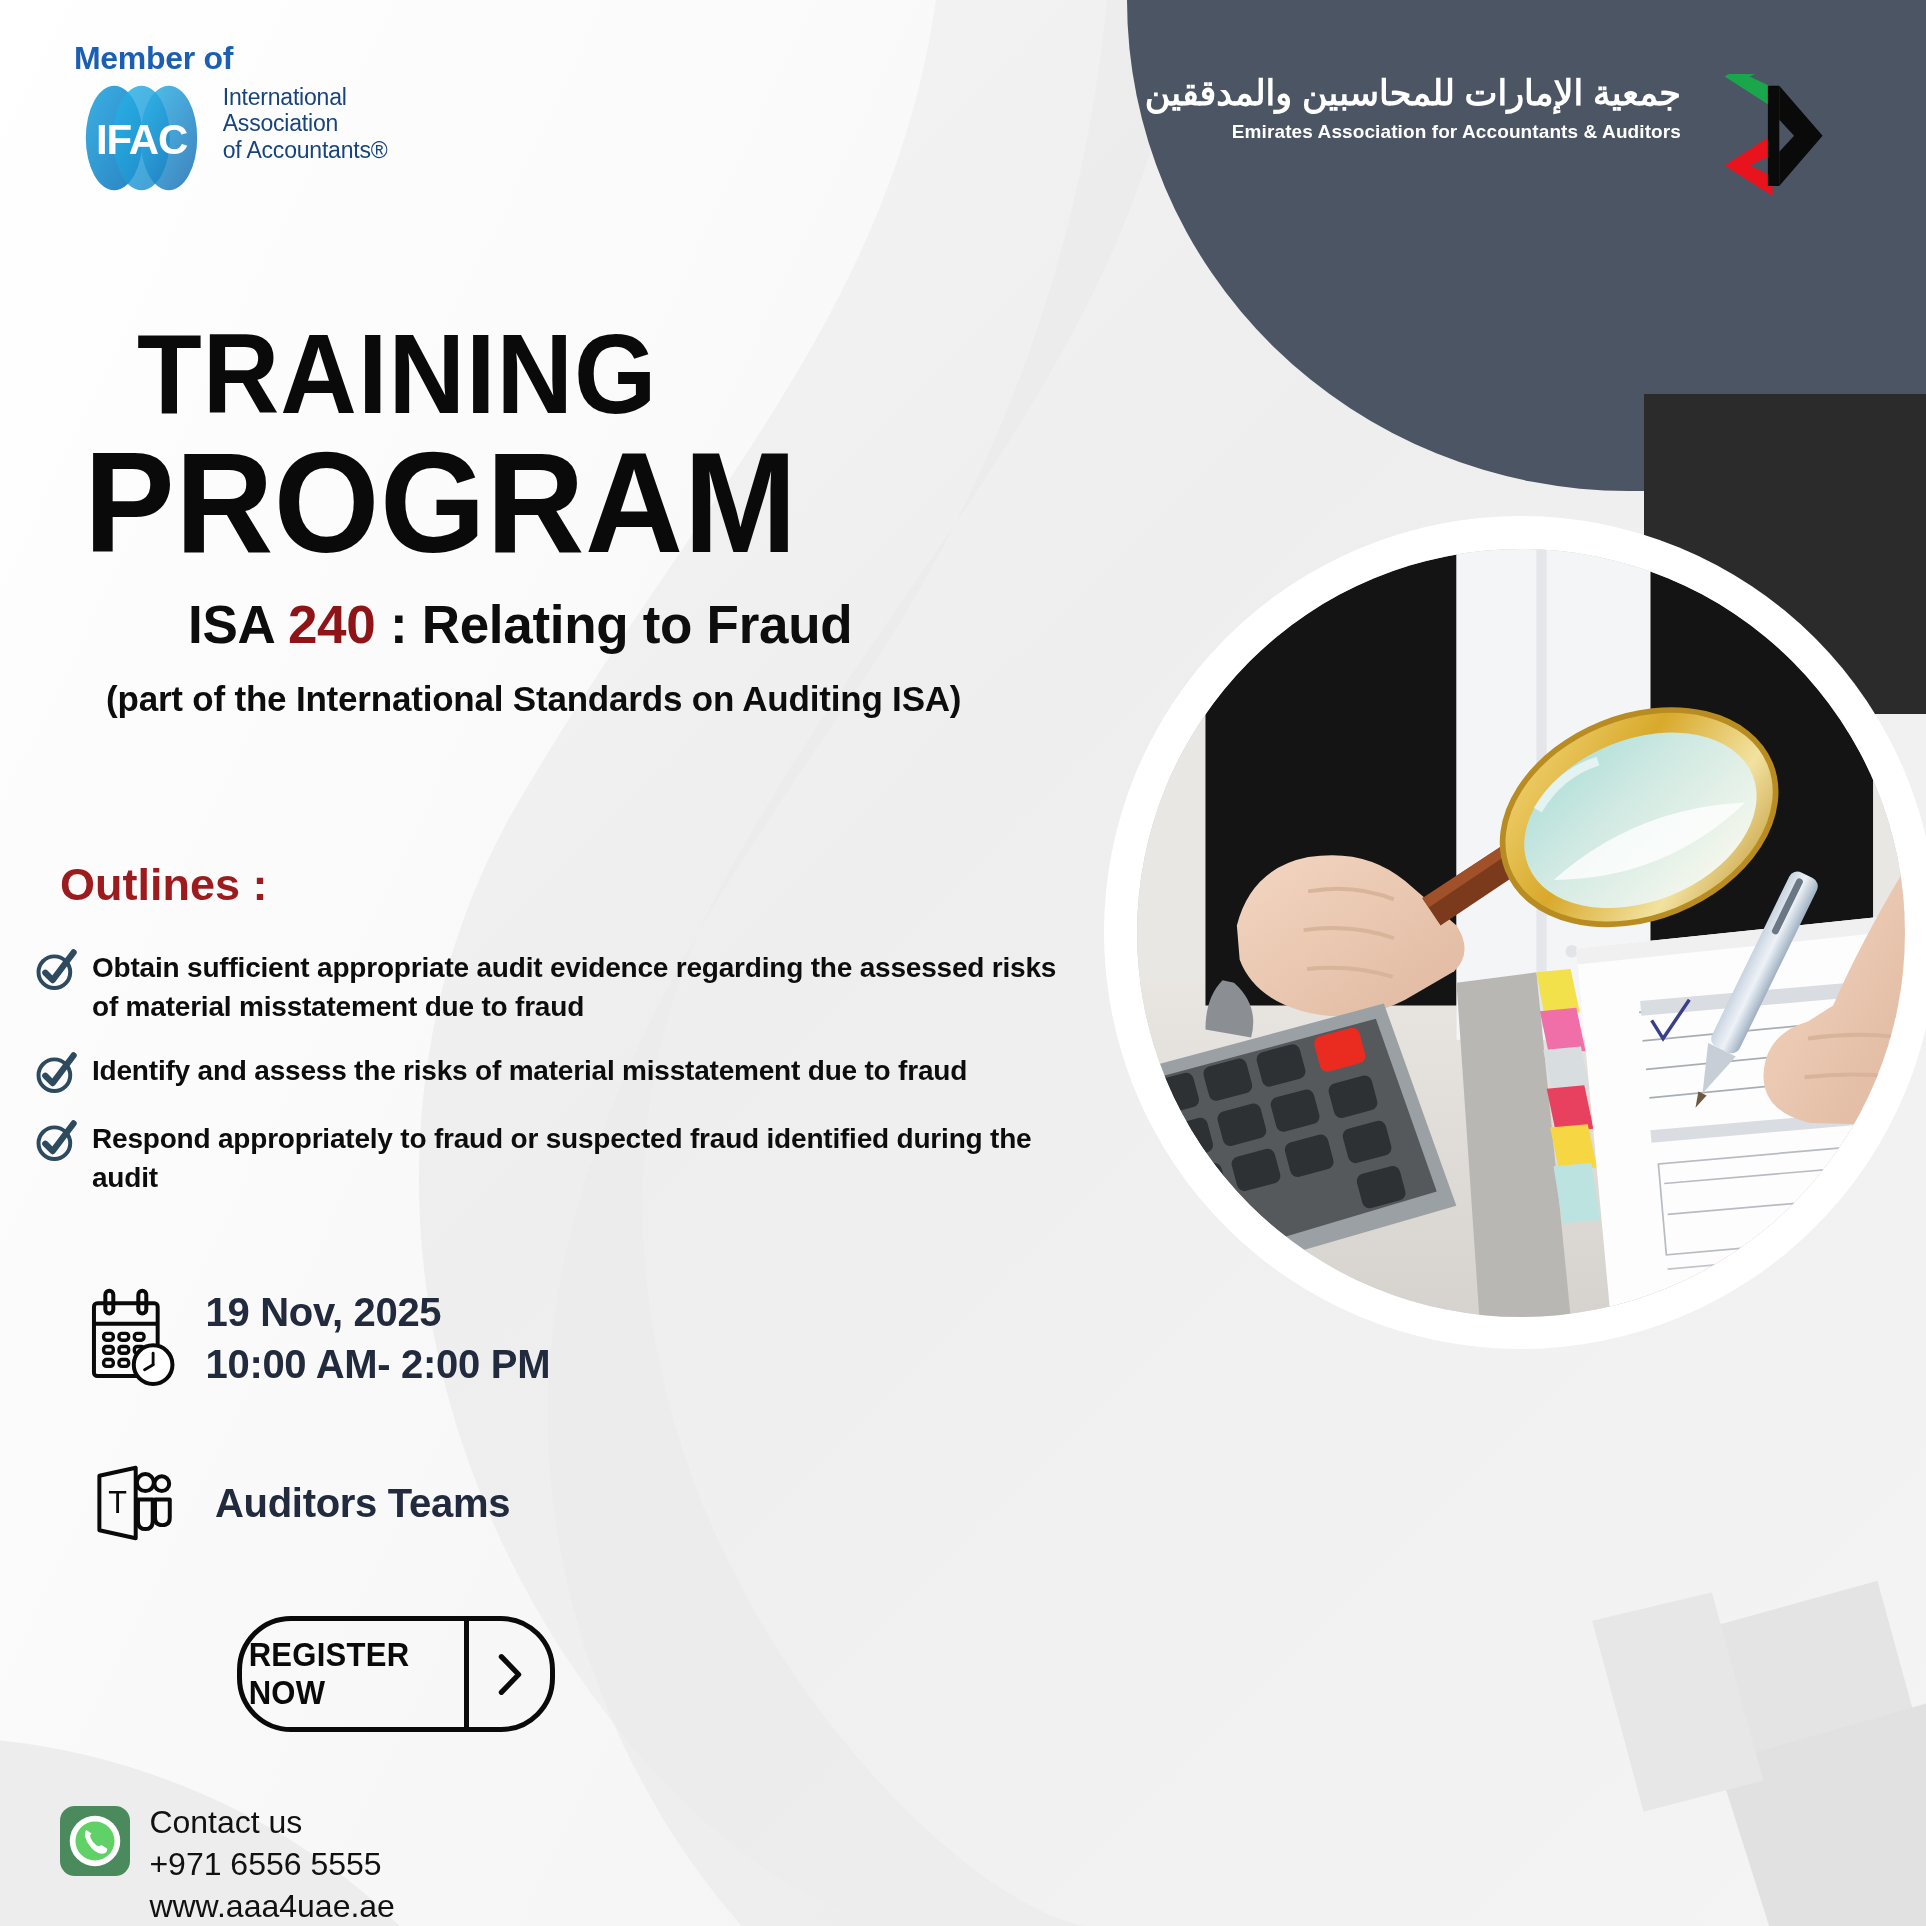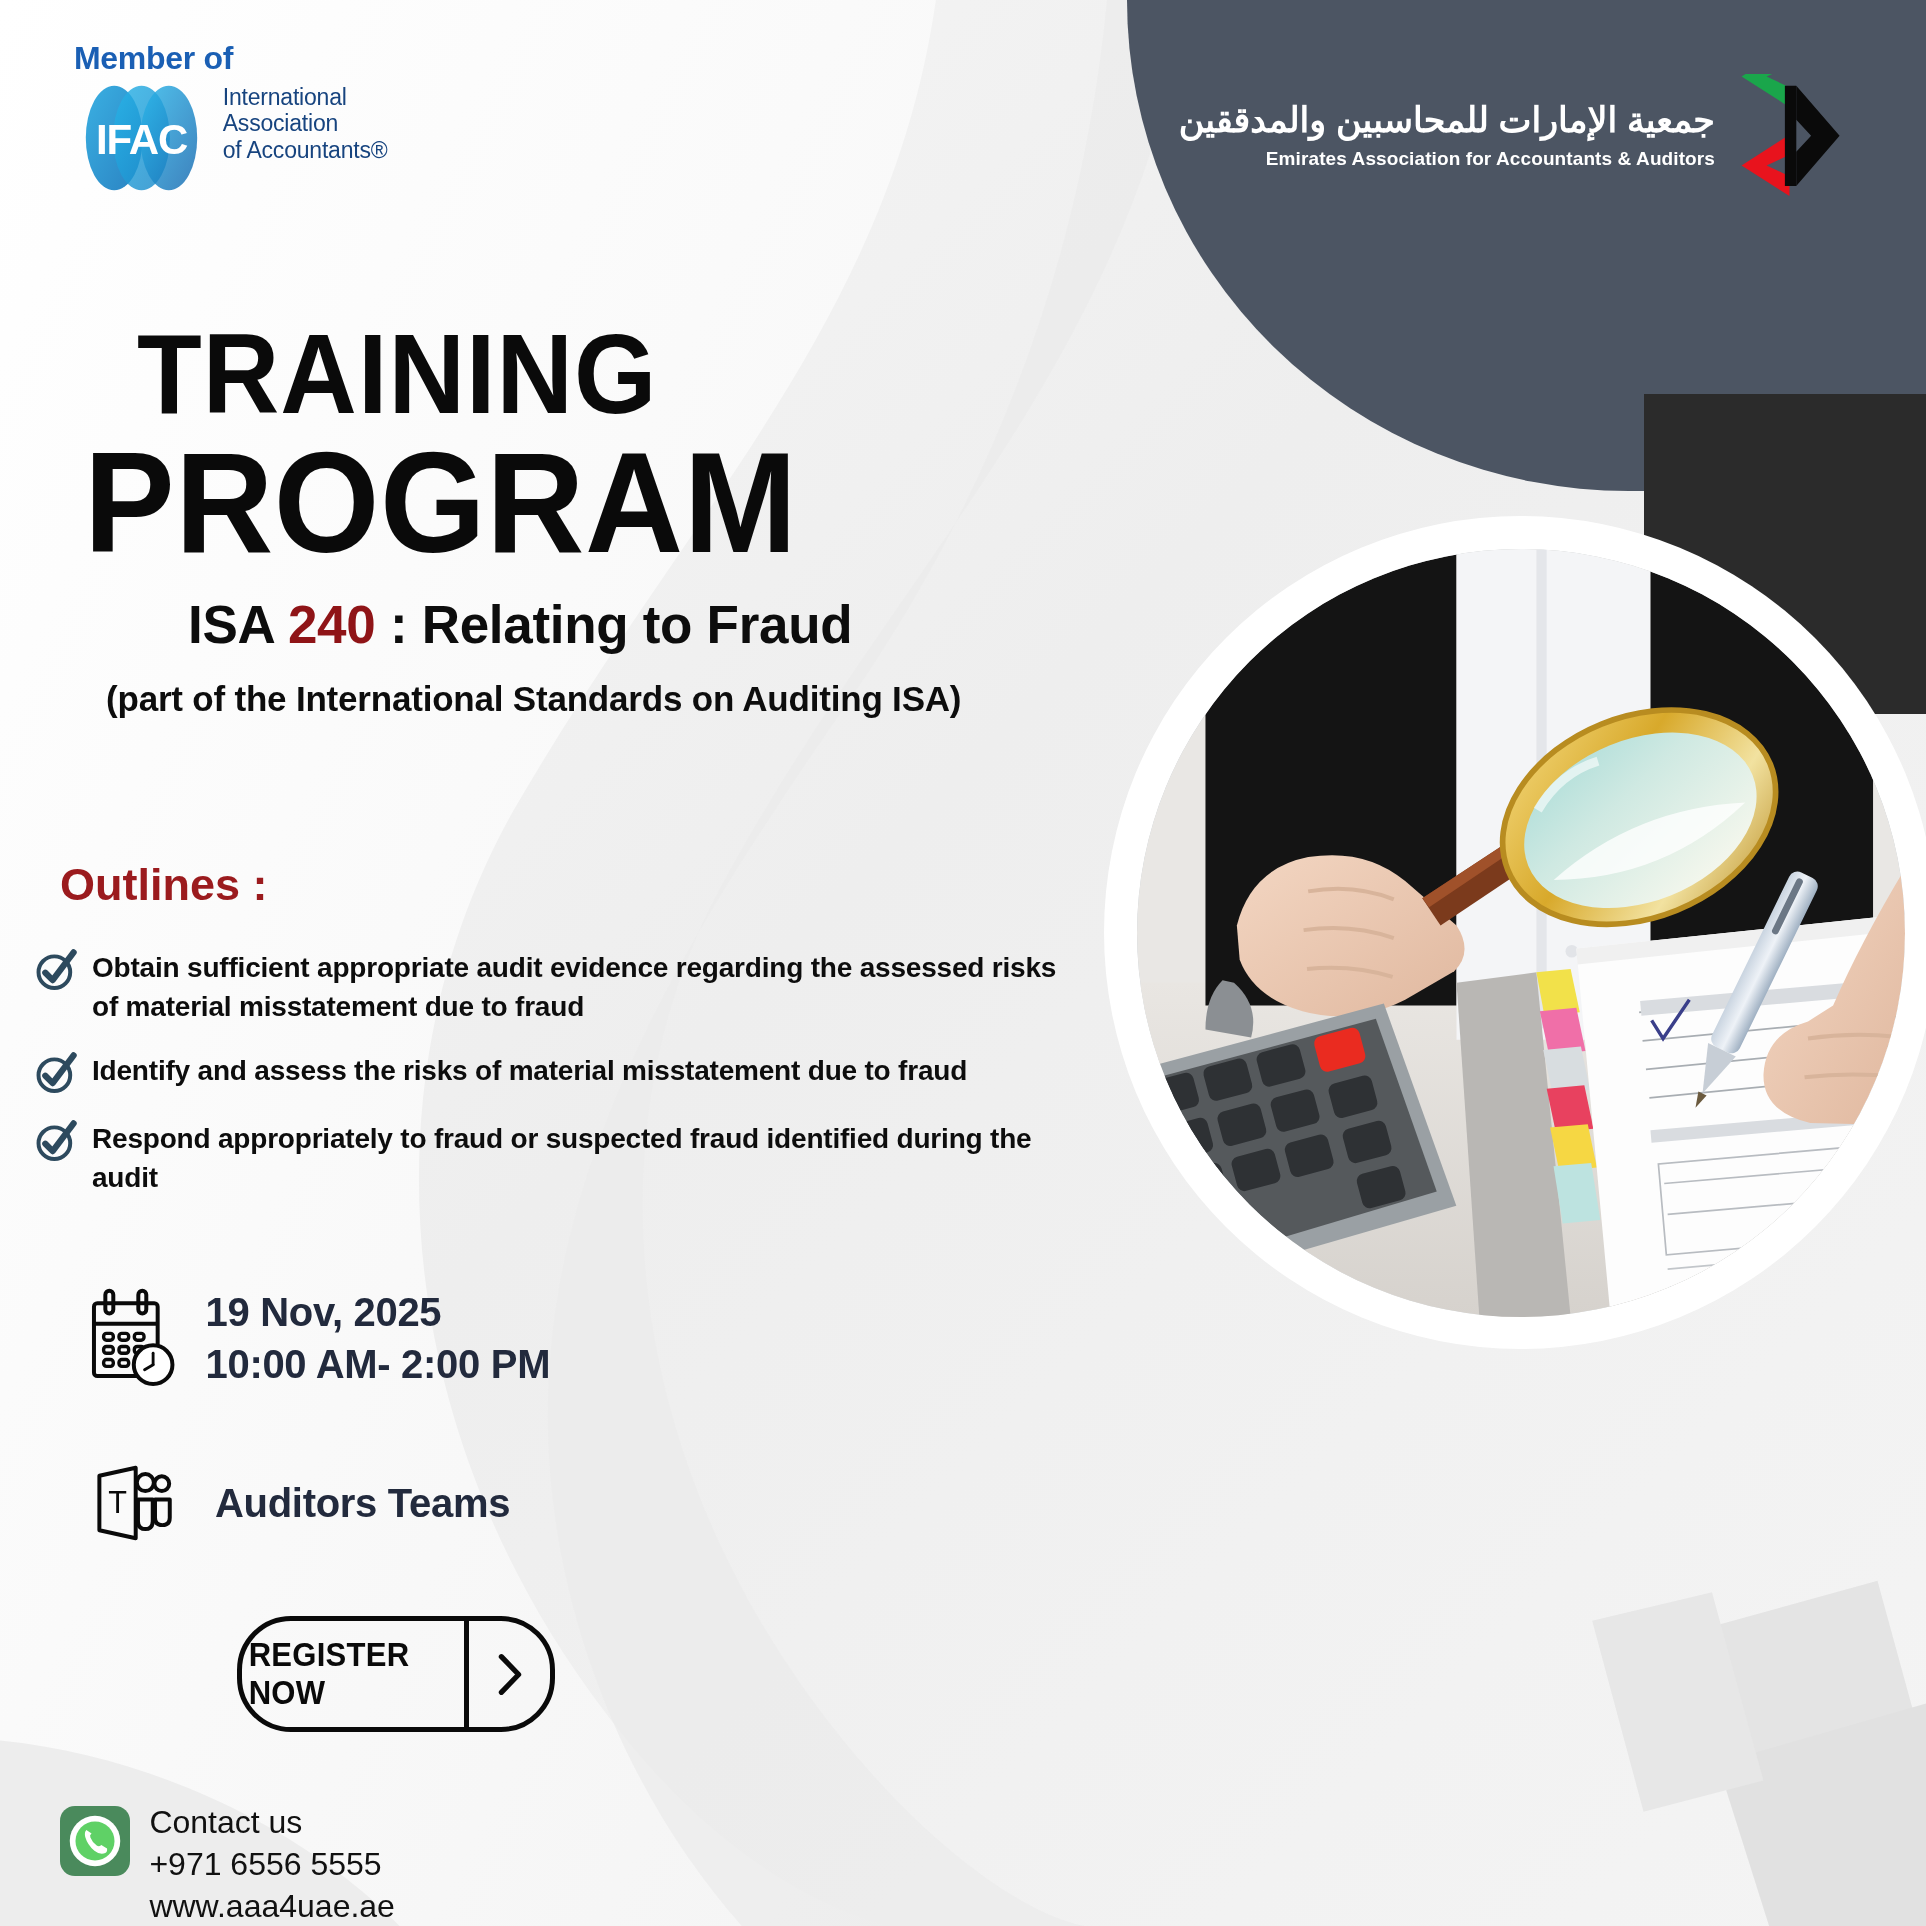--- a/index.html
+++ b/index.html
@@ -40,22 +40,22 @@
     font-size:32px;font-weight:bold;color:#1a5fb4;letter-spacing:-0.3px;
   }
   .ifac-row{display:flex;align-items:flex-start;gap:13.7px;}
   .ifac-mark{width:135px;height:108px;}
   .ifac-words{
     font-size:23px;font-weight:normal;color:#17447f;line-height:1.16;
     letter-spacing:-0.2px;
   }
 
   .eaaa{
-    position:absolute;right:75px;top:74px;
-    display:flex;align-items:center;gap:22px;
+    position:absolute;right:92px;top:74px;
+    display:flex;gap:39px;
   }
   .eaaa-text{text-align:right;}
   .eaaa-ar{
     font-size:35px;font-weight:bold;color:#ffffff;direction:rtl;
     line-height:1.1;white-space:nowrap;
   }
   .eaaa-en{
     font-size:19px;font-weight:bold;color:#ffffff;margin-top:8px;
     letter-spacing:0.1px;white-space:nowrap;
   }

